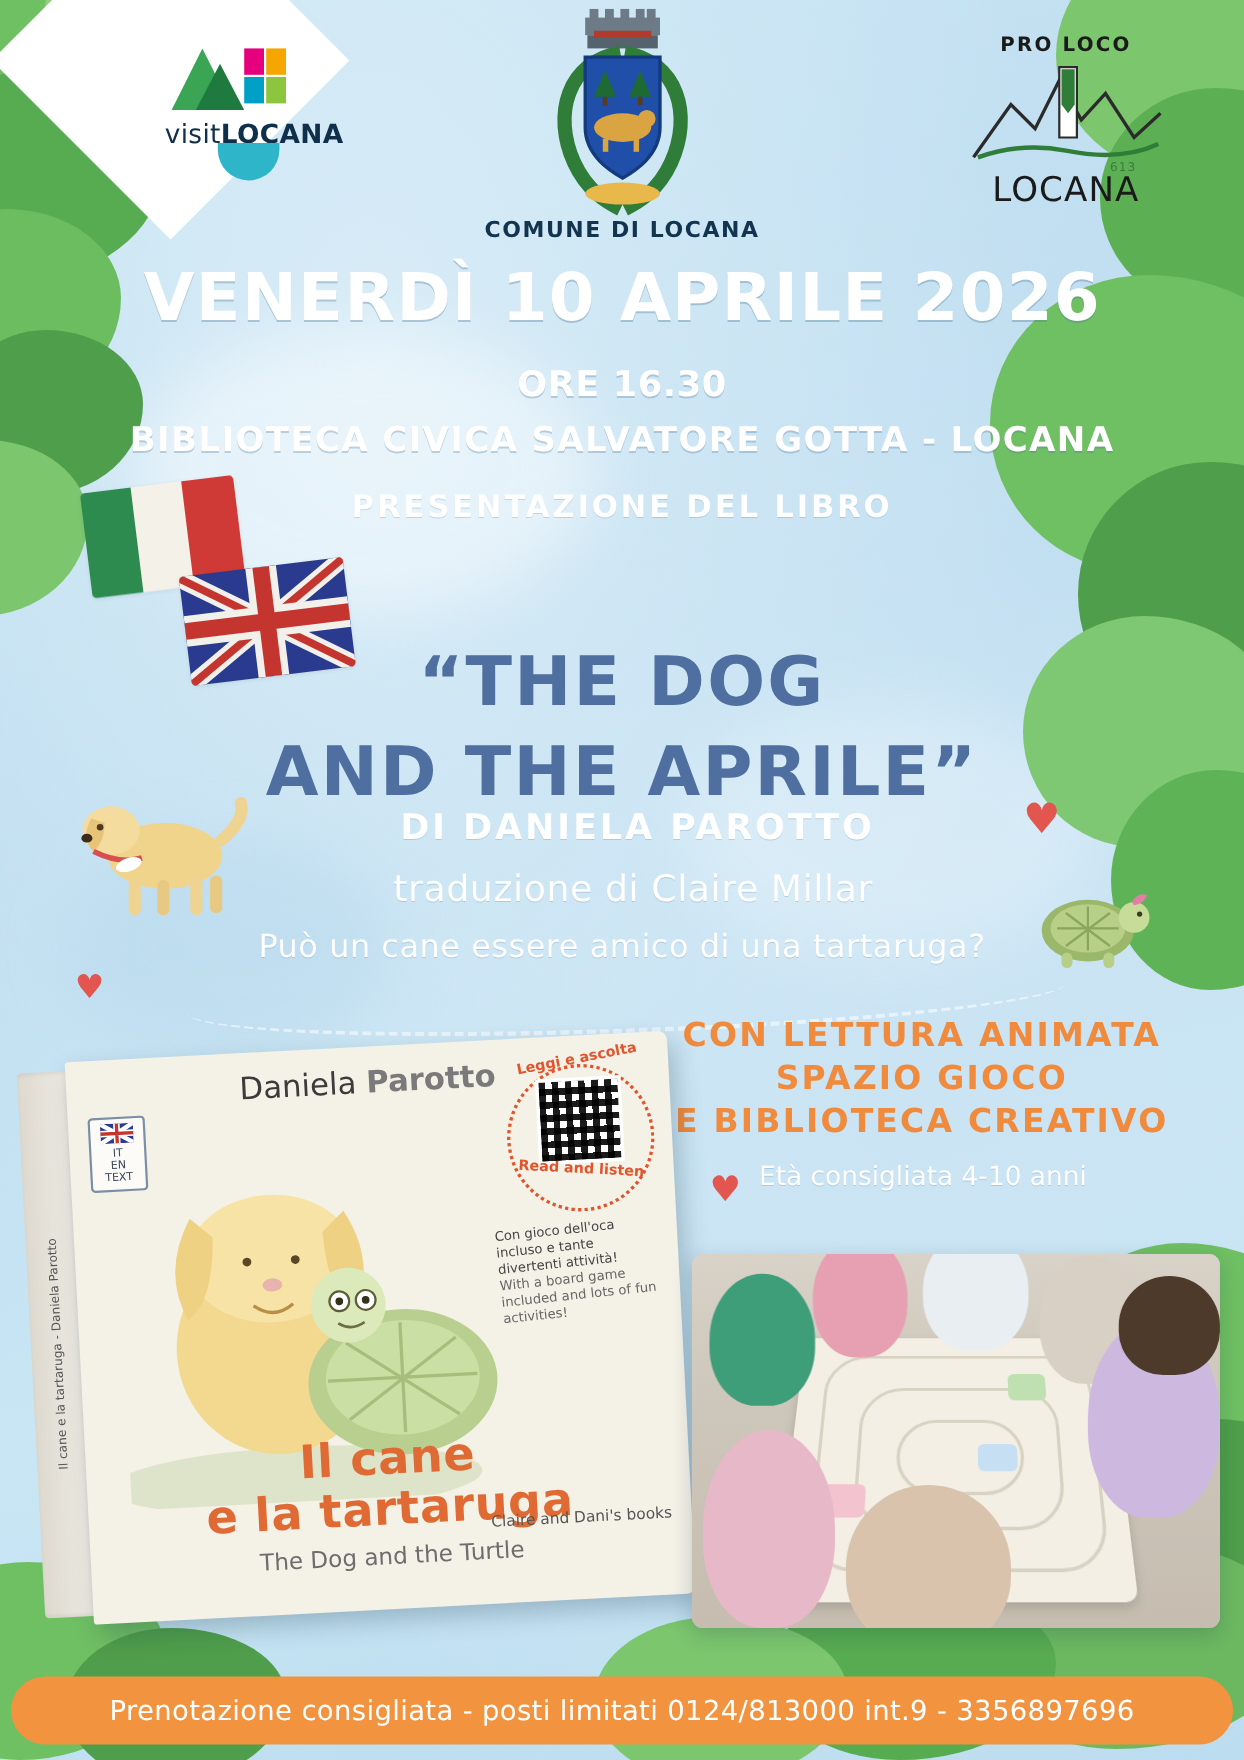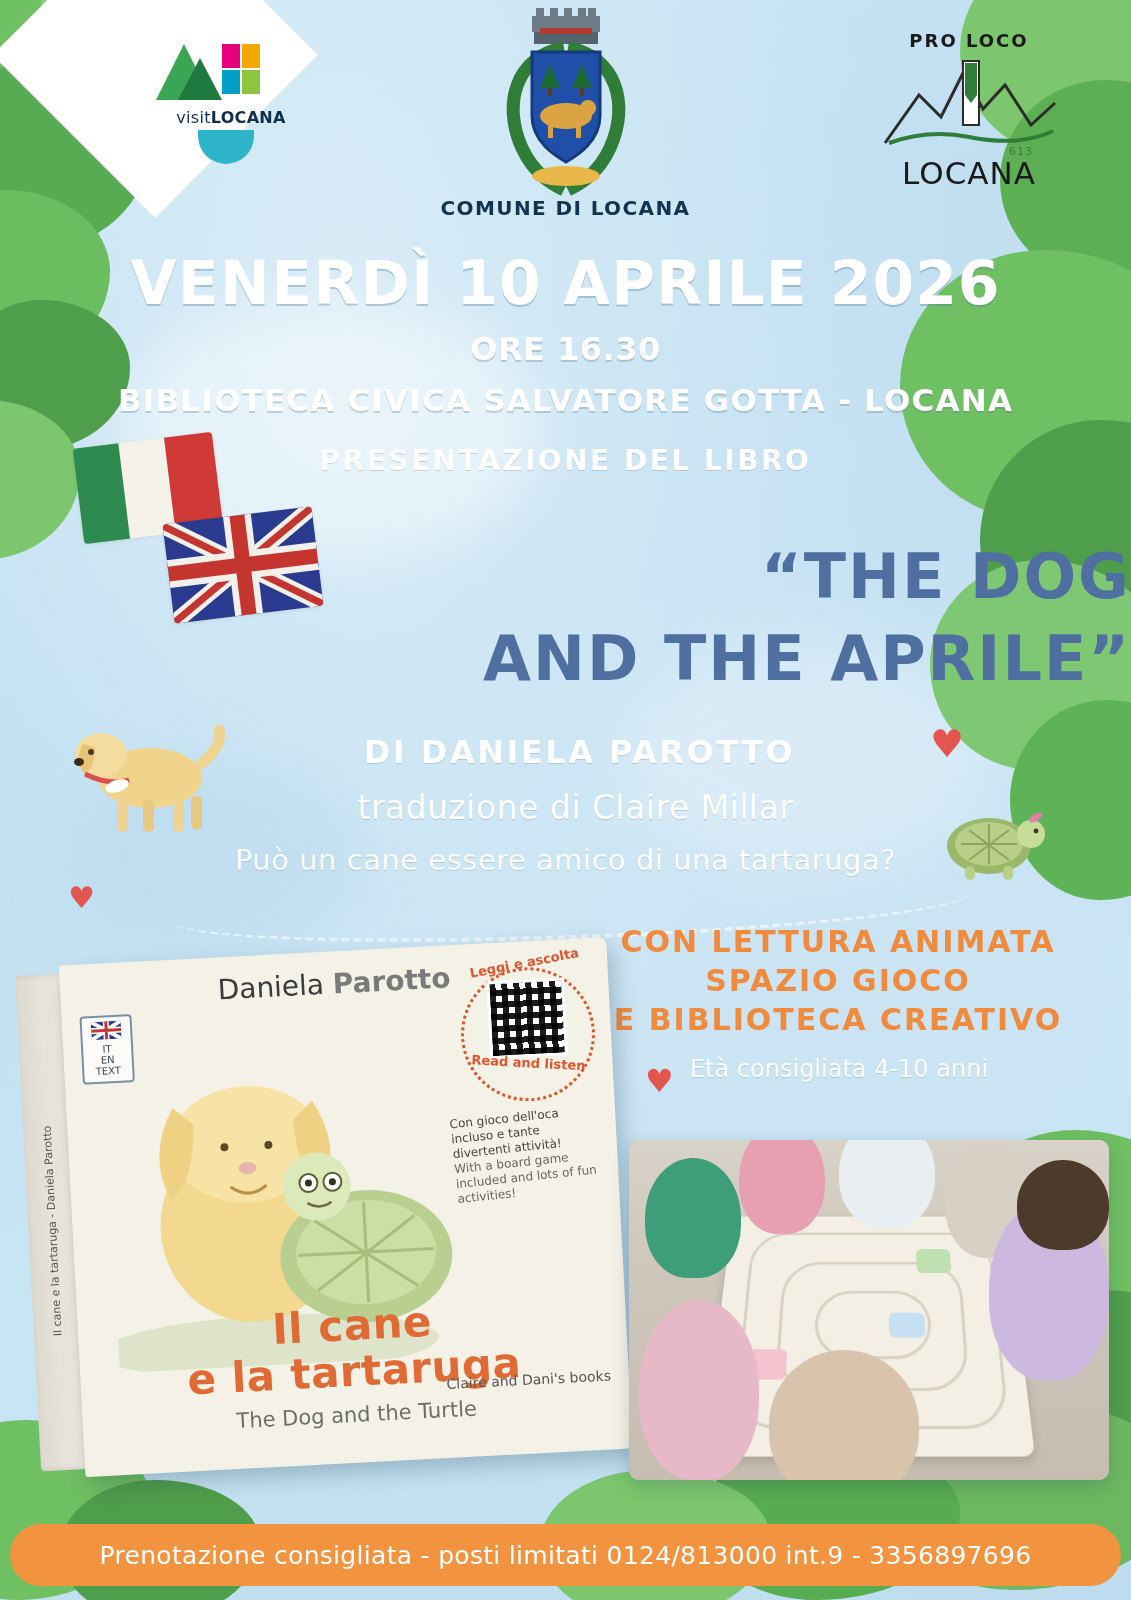--- a/index.html
+++ b/index.html
@@ -54,21 +54,21 @@
     position: absolute;
     left: 92px; top: 38px;
     width: 112px; height: 78px;
   }
   .visit-text {
     position: absolute;
     left: 88px; top: 108px;
     width: 170px;
     text-align: center;
     font-family: "DejaVu Sans", sans-serif;
-    font-size: 16px;
+    font-size: 24px;
     letter-spacing: .3px;
     color: #0f2f4a;
   }
   .visit-text b { font-weight: 800; }
   .visit-drop {
     position: absolute;
     left: 140px; top: 130px;
     width: 56px; height: 34px;
     background: #2fb5c9;
     border-radius: 0 0 30px 30px;
@@ -113,21 +113,21 @@
     right: 26px; bottom: 42px;
     font-size: 11px;
     color: #3b7d3b;
     letter-spacing: 1px;
   }
 
   
   .t-center { text-align: center; width: 100%; }
   .date {
     position: absolute;
-    top: 248px; left: 0;
+    top: 236px; left: 0;
     font-family: "DejaVu Sans", sans-serif;
     font-size: 60px;
     font-weight: 800;
     letter-spacing: 1px;
     color: #ffffff;
     text-shadow: 0 2px 0 rgba(80,120,150,.35);
   }
   .hour {
     position: absolute;
     top: 330px; left: 0;
@@ -151,27 +151,26 @@
     top: 442px; left: 0;
     font-size: 28px;
     font-weight: 600;
     letter-spacing: 2.5px;
     color: #ffffff;
     line-height: 38px;
     text-shadow: 0 1px 0 rgba(80,120,150,.25);
   }
   .booktitle {
     position: absolute;
-    top: 536px; left: 0;
+    top: 579px; left: 0;
     font-size: 62px;
     font-weight: 800;
     letter-spacing: 2px;
     line-height: 82px;
     color: #4f6fa1;
-    text-align: right;
   }
   .author {
     position: absolute;
     top: 733px; left: 0;
     font-size: 32px;
     font-weight: 600;
     letter-spacing: 2.5px;
     color: #ffffff;
     text-shadow: 0 1px 0 rgba(80,120,150,.25);
     padding-left: 14px;

